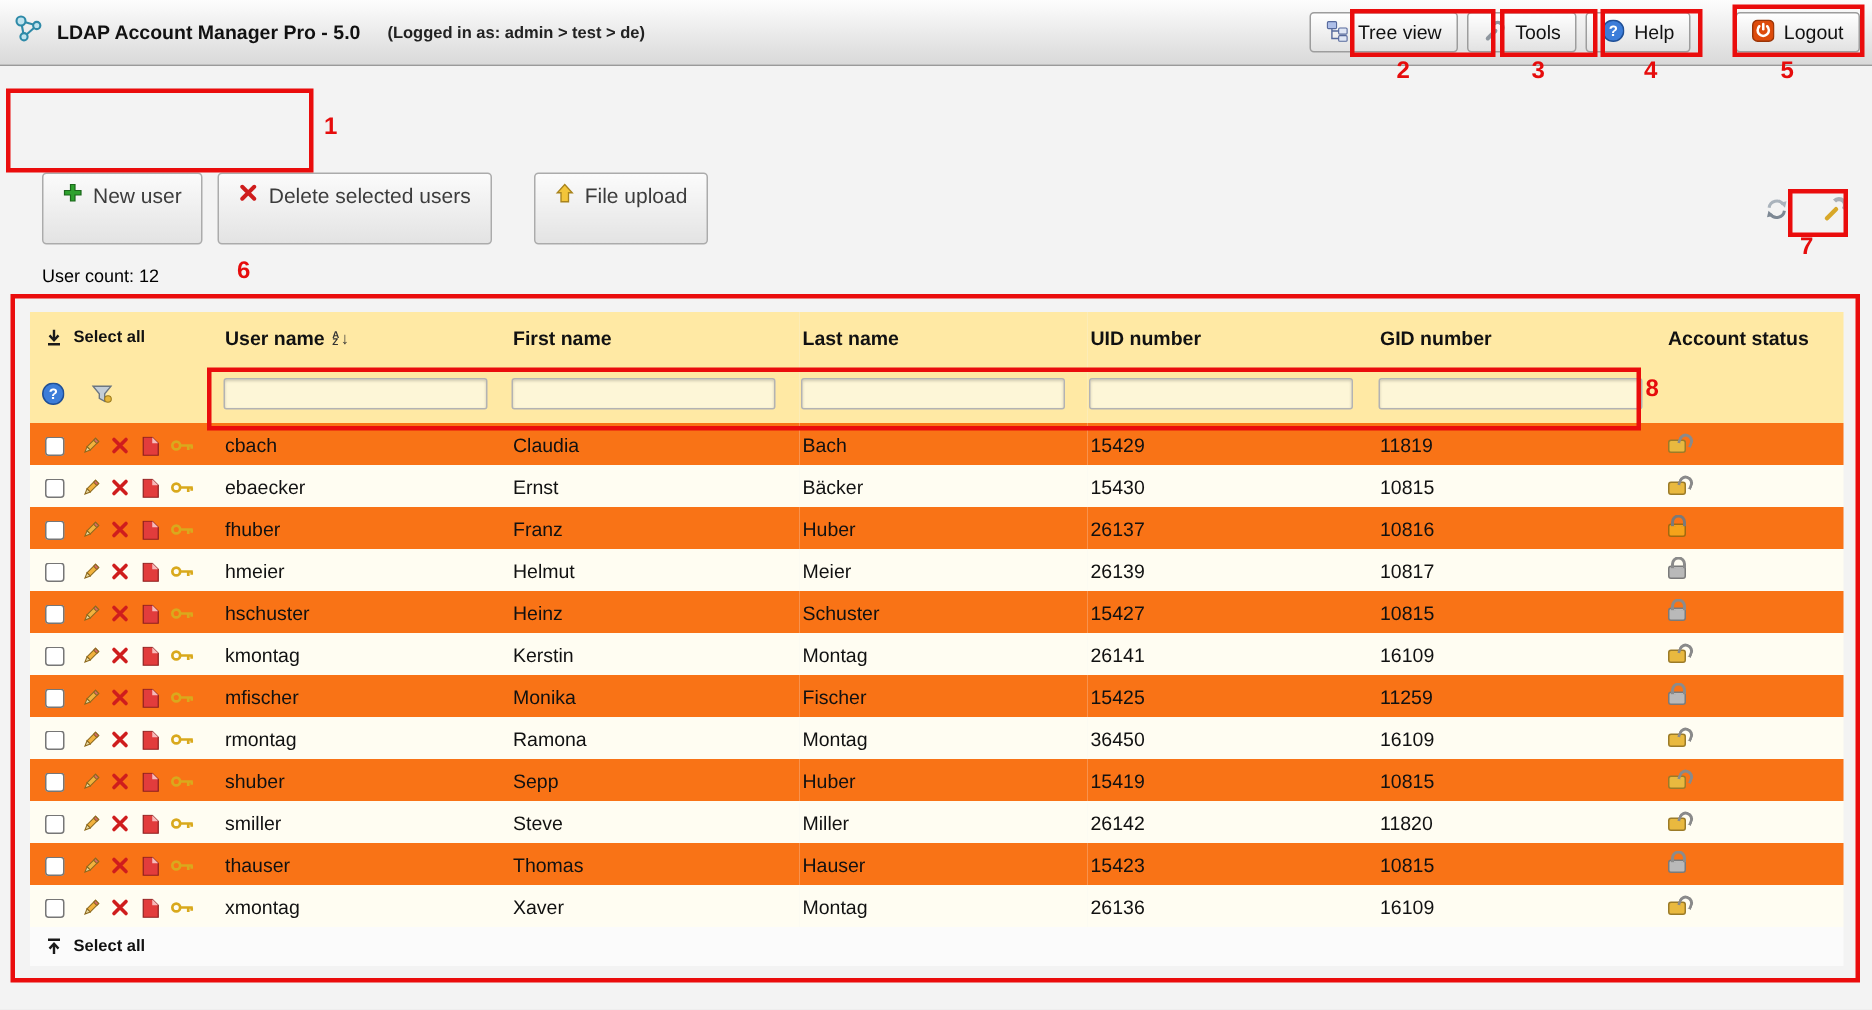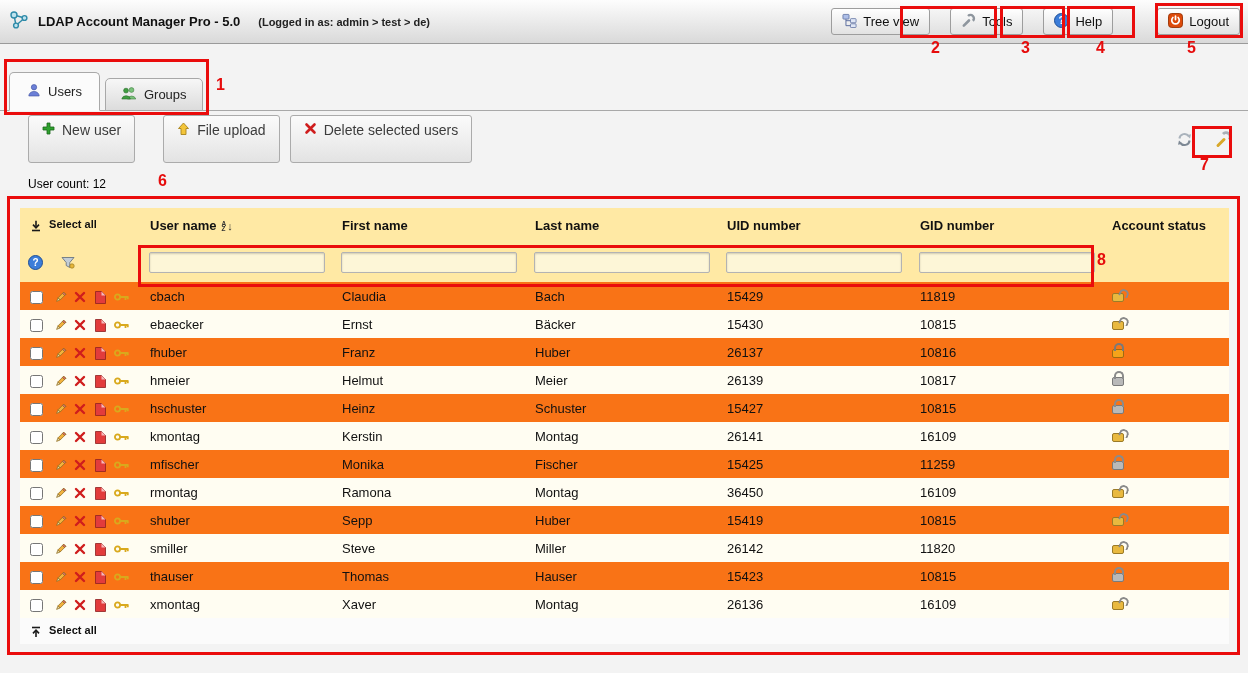--- a/index.html
+++ b/index.html
@@ -8,21 +8,21 @@
   body { font-family: "Liberation Sans", sans-serif; }
   #screen { position:relative; width:1248px; height:673px; background:#f3f3f3; overflow:hidden; }
 
   
   .topbar { position:absolute; top:0; left:0; width:100%; height:44px;
     background:linear-gradient(#fdfdfd,#d9d9d9); border-bottom:1px solid #9a9a9a;
     display:flex; align-items:center; padding:0 8px; }
   .brand { display:flex; align-items:center; gap:8px; }
   .brand-title { font-size:13px; font-weight:bold; color:#111; }
   .login-info { font-size:11px; font-weight:bold; color:#222; margin-left:10px; }
-  .topbar-right { margin-left:auto; display:flex; align-items:center; gap:20px; }
+  .topbar-right { margin-left:auto; display:flex; align-items:center; gap:6px; }
   .tb-btn { display:inline-flex; align-items:center; gap:6px; padding:4px 10px; height:27px;
     background:linear-gradient(#ffffff,#e2e2e2); border:1px solid #9d9d9d; border-radius:3px;
     font-size:13px; color:#111; cursor:pointer; white-space:nowrap; }
   .logout-gap { margin-left:24px; }
 
   
   .tabbar { position:absolute; top:69px; left:0; right:0; height:42px;
     border-bottom:1px solid #a8a8a8; display:flex; align-items:flex-end; padding-left:9px; }
   .tab { display:inline-flex; align-items:center; gap:7px; padding:7px 15px;
     border:1px solid #a8a8a8; border-radius:5px 5px 0 0;
@@ -129,57 +129,39 @@
         <span><svg width="15" height="15" viewBox="0 0 16 16">
               <rect x="0.5" y="0.5" width="15" height="15" rx="3.5" fill="#dd4b0b" stroke="#9a3406"></rect>
               <path d="M8 3.2 V7" stroke="#ffffff" stroke-width="1.8" stroke-linecap="round"></path>
               <path d="M5.2 4.8 a4 4 0 1 0 5.6 0" fill="none" stroke="#ffffff" stroke-width="1.8" stroke-linecap="round"></path>
             </svg></span>
         <span>Logout</span>
       </button>
     </div>
   </header>
 
-  <nav class="tabbar">
-    <div class="tab active">
-      <span><svg width="14" height="14" viewBox="0 0 14 14">
-            <circle cx="7" cy="4.2" r="2.7" fill="#6b7fd7" stroke="#3c4f9e" stroke-width="0.6"></circle>
-            <path d="M1.8 13 a5.2 4.6 0 0 1 10.4 0 z" fill="#6b7fd7" stroke="#3c4f9e" stroke-width="0.6"></path>
-          </svg></span>
-      <span>Users</span>
-    </div>
-    <div class="tab">
-      <span><svg width="16" height="14" viewBox="0 0 16 14">
-            <circle cx="10.5" cy="4" r="2.4" fill="#79c27a" stroke="#3f7d40" stroke-width="0.6"></circle>
-            <path d="M6.4 13 a4.4 4.2 0 0 1 8.4 0 z" fill="#79c27a" stroke="#3f7d40" stroke-width="0.6"></path>
-            <circle cx="5" cy="4.6" r="2.4" fill="#3f9e41" stroke="#2b6b2c" stroke-width="0.6"></circle>
-            <path d="M0.8 13 a4.4 4.2 0 0 1 8.6 0 z" fill="#3f9e41" stroke="#2b6b2c" stroke-width="0.6"></path>
-          </svg></span>
-      <span>Groups</span>
-    </div>
-  </nav>
 
   <div class="toolbar">
     <button class="tool-btn">
       <span><svg width="13" height="13" viewBox="0 0 13 13">
             <path d="M5 1 h3 v4 h4 v3 h-4 v4 h-3 v-4 h-4 v-3 h4 z" fill="#2ea12e" stroke="#1b671b" stroke-width="0.8"></path>
           </svg></span>
       <span>New user</span>
     </button>
+    <button class="tool-btn">
+      <span><svg width="13" height="13" viewBox="0 0 13 13">
+            <path d="M2.5 2.5 L10.5 10.5 M10.5 2.5 L2.5 10.5" stroke="#cf1d1d" stroke-width="2.6" stroke-linecap="round"></path>
+          </svg></span>
+      <span>Delete selected users</span>
+    </button>
     <button class="tool-btn upload-gap">
       <span><svg width="13" height="14" viewBox="0 0 13 14">
             <path d="M6.5 1 L11.5 6.5 H9 V12.5 H4 V6.5 H1.5 Z" fill="#f3c53a" stroke="#a8831d" stroke-width="0.9"></path>
           </svg></span>
       <span>File upload</span>
-    </button>
-    <button class="tool-btn">
-      <span><svg width="13" height="13" viewBox="0 0 13 13">
-            <path d="M2.5 2.5 L10.5 10.5 M10.5 2.5 L2.5 10.5" stroke="#cf1d1d" stroke-width="2.6" stroke-linecap="round"></path>
-          </svg></span>
-      <span>Delete selected users</span>
     </button>
     <div class="toolbar-icons">
       <span class="icon-btn">
           <svg width="17" height="17" viewBox="0 0 17 17">
             <path d="M13.6 9.5 a5.2 5.2 0 0 1 -9.4 2.3" fill="none" stroke="#7d8894" stroke-width="2"></path>
             <polygon points="3,9.5 6.5,12.8 2,13.8" fill="#7d8894"></polygon>
             <path d="M3.4 7.5 a5.2 5.2 0 0 1 9.4 -2.3" fill="none" stroke="#aab3bc" stroke-width="2"></path>
             <polygon points="14,7.5 10.5,4.2 15,3.2" fill="#aab3bc"></polygon>
           </svg>
         </span>

